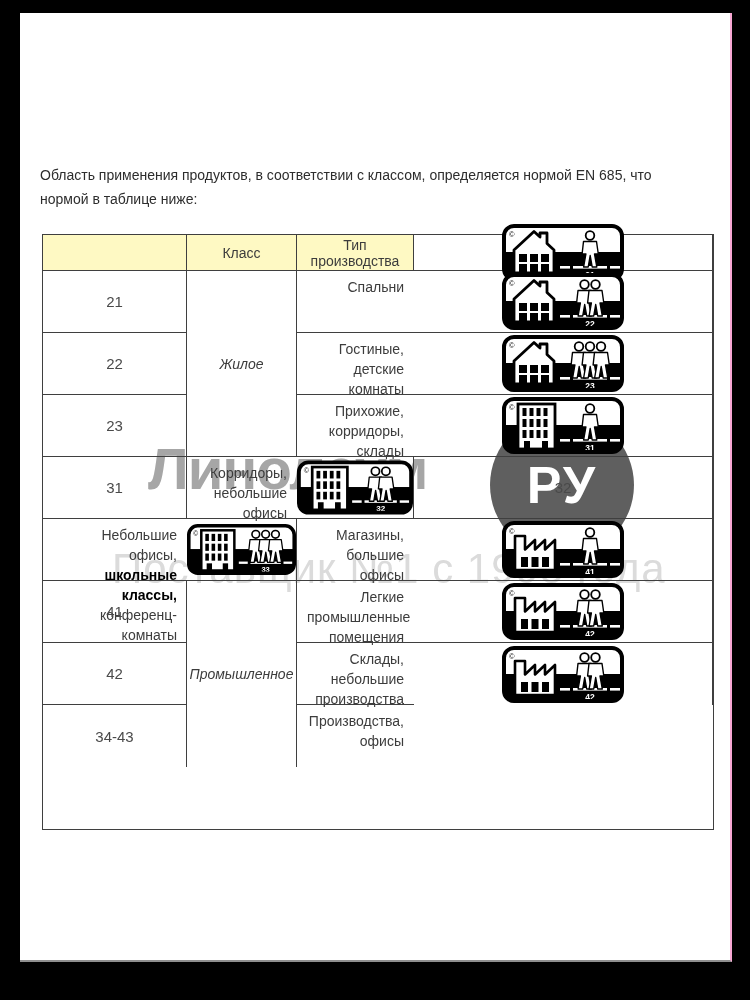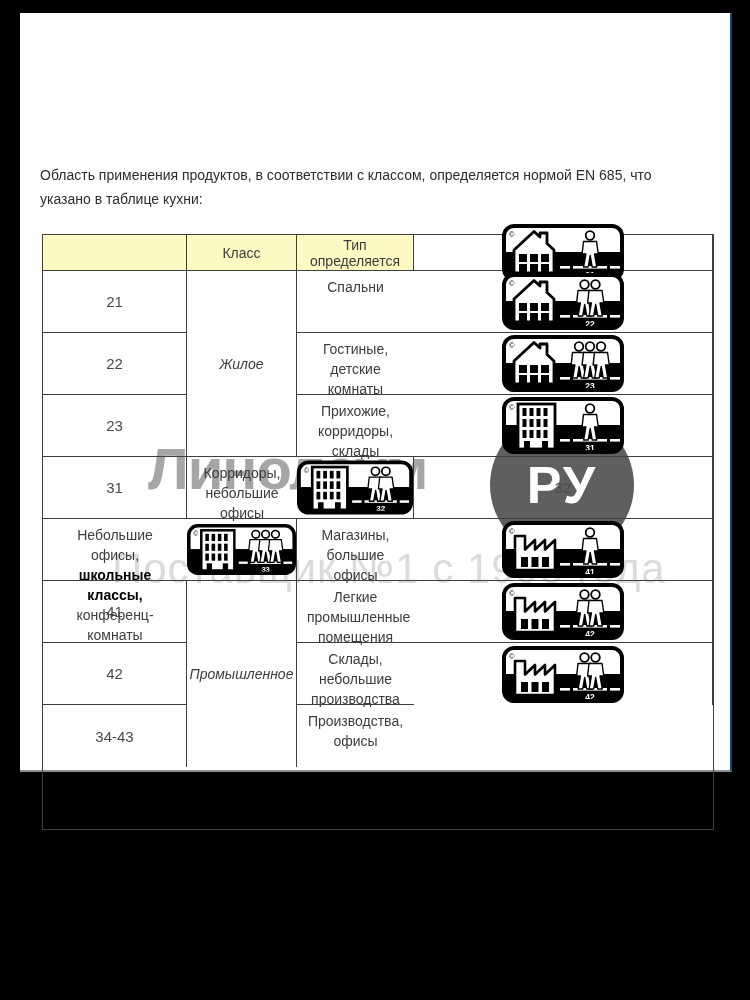--- a/index.html
+++ b/index.html
@@ -1,22 +1,22 @@
 <!DOCTYPE html>
 <html><head>
 <meta charset="utf-8">
 <style>
   html,body{margin:0;padding:0;}
   body{
     width:750px;height:1000px;background:#000;position:relative;overflow:hidden;
     font-family:"Liberation Sans",sans-serif;
   }
   .page{
-    position:absolute;left:20px;top:13px;width:712px;height:759px;background:#fff;
-    border-right:2px solid #0c4a6e;border-bottom:2px solid #8f8f8f;box-sizing:border-box;padding-left:29px;
+    position:absolute;left:20px;top:13px;width:712px;height:949px;background:#fff;
+    border-right:2px solid #f9a8d4;border-bottom:2px solid #8f8f8f;box-sizing:border-box;padding-left:29px;
   }
   .intro{
     position:absolute;left:20px;top:150px;z-index:2;
     font-size:14px;line-height:24px;color:#2d2d2d;white-space:nowrap;
   }
   
   .wm-brand{
     position:absolute;left:128px;top:427px;z-index:1;
     font-size:58px;font-weight:bold;letter-spacing:-1px;color:#a6a6a6;line-height:1;white-space:nowrap;
   }
@@ -37,45 +37,45 @@
     font-size:14px;color:#3c3c3c;
   }
   .c{border-right:1px solid #3f3f3f;border-bottom:1px solid #3f3f3f;box-sizing:border-box;min-width:0;}
   .c.lc{border-right:none;}
   .c.lr{border-bottom:none;}
   .hd{background:#fef9c3;display:flex;align-items:center;justify-content:center;text-align:center;line-height:16px;}
   .hd.area-hd{font-size:13px;white-space:nowrap;overflow:hidden;}
   .icn{display:flex;align-items:center;justify-content:center;}
   .cls{display:flex;align-items:center;justify-content:center;font-size:15px;color:#4a4a4a;}
   .typ{display:flex;align-items:center;justify-content:center;grid-row:span 3;text-align:center;font-style:italic;}
-  .area{padding:6px 10px;line-height:20px;text-align:center;}
+  .area{padding:6px 10px;line-height:20px;text-align:right;}
   .area b{font-weight:bold;color:#000000;}
   svg{display:block;}
 </style>
 </head>
 <body>
 
 <div class="page">
 
   <div class="intro">
     <span style="display:block">Область применения продуктов, в соответствии с классом, определяется нормой EN 685, что</span>
-    <span style="display:block">указано в таблице кухни:</span>
+    <span style="display:block">нормой в таблице ниже:</span>
   </div>
 
   <div class="wm-brand">Линолеум</div>
   <div class="wm-badge">
     <span>РУ</span>
   </div>
   <div class="wm-tagline">Поставщик №1 с 1998 года</div>
 
   <div class="grid">
 
     <div class="c hd"></div>
     <div class="c hd">Класс</div>
-    <div class="c hd">Тип определяется</div>
+    <div class="c hd">Тип производства</div>
 
     <div class="c icn">
         <svg viewBox="0 0 122 57" width="122" height="57">
           <defs>
             <clipPath id="clip0">
               <rect x="2" y="2" width="118" height="53" rx="10"></rect>
             </clipPath>
           </defs>
           <rect x="2" y="2" width="118" height="53" rx="10" fill="#fff"></rect>
           <rect x="2" y="28" width="118" height="27" fill="#000" clip-path="url(#clip0)"></rect>

